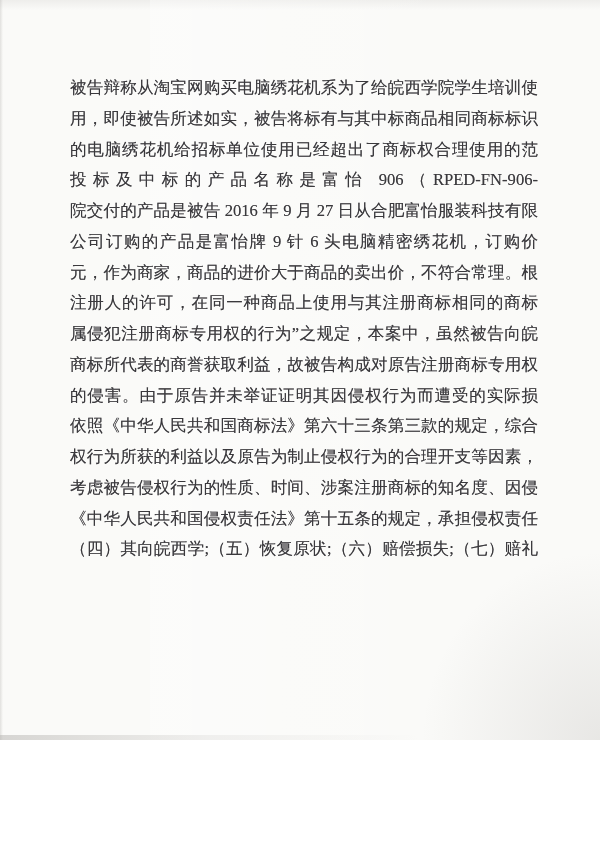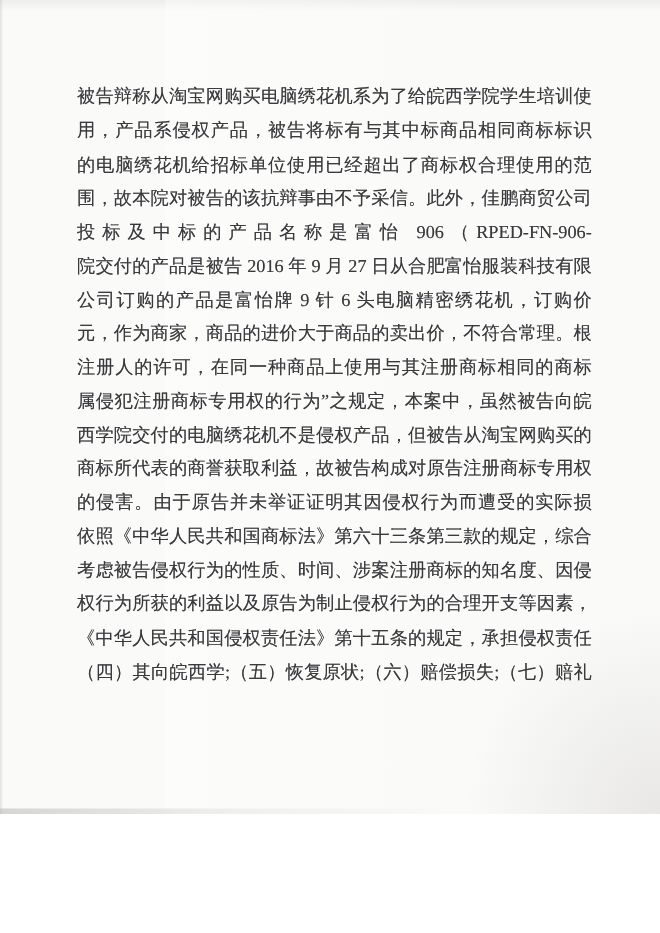--- a/index.html
+++ b/index.html
@@ -73,34 +73,32 @@
 <div class="scan-page">
 
   <div class="shade-top"></div>
   <div class="shade-left"></div>
   <div class="shade-mottle"></div>
   <div class="shade-corner"></div>
   <div class="shade-bottom"></div>
 
   <div class="text-block">
       <div class="line">被告辩称从淘宝网购买电脑绣花机系为了给皖西学院学生培训使</div>
-      <div class="line">用，产品系侵权产品，被告将标有与其中标商品相同商标标识</div>
+      <div class="line">用，即使被告所述如实，被告将标有与其中标商品相同商标标识</div>
       <div class="line">的电脑绣花机给招标单位使用已经超出了商标权合理使用的范</div>
-      <div class="line">围，故本院对被告的该抗辩事由不予采信。此外，佳鹏商贸公司</div>
       <div class="line">投标及中标的产品名称是富怡 906（RPED-FN-906-275(550+40)）×</div>
       <div class="line">院交付的产品是被告 2016 年 9 月 27 日从合肥富怡服装科技有限</div>
       <div class="line">公司订购的产品是富怡牌 9 针 6 头电脑精密绣花机，订购价 90000</div>
       <div class="line">元，作为商家，商品的进价大于商品的卖出价，不符合常理。根</div>
       <div class="line">注册人的许可，在同一种商品上使用与其注册商标相同的商标的，</div>
       <div class="line">属侵犯注册商标专用权的行为”之规定，本案中，虽然被告向皖</div>
-      <div class="line">西学院交付的电脑绣花机不是侵权产品，但被告从淘宝网购买的</div>
       <div class="line">商标所代表的商誉获取利益，故被告构成对原告注册商标专用权</div>
       <div class="line">的侵害。由于原告并未举证证明其因侵权行为而遭受的实际损失，</div>
       <div class="line">依照《中华人民共和国商标法》第六十三条第三款的规定，综合</div>
+      <div class="line">权行为所获的利益以及原告为制止侵权行为的合理开支等因素，</div>
       <div class="line">考虑被告侵权行为的性质、时间、涉案注册商标的知名度、因侵</div>
-      <div class="line">权行为所获的利益以及原告为制止侵权行为的合理开支等因素，</div>
       <div class="line">《中华人民共和国侵权责任法》第十五条的规定，承担侵权责任</div>
       <div class="line">（四）其向皖西学;（五）恢复原状;（六）赔偿损失;（七）赔礼道</div>
     </div>
 
   <div class="page-number">6</div>
 
 </div>
 
 </body></html>

